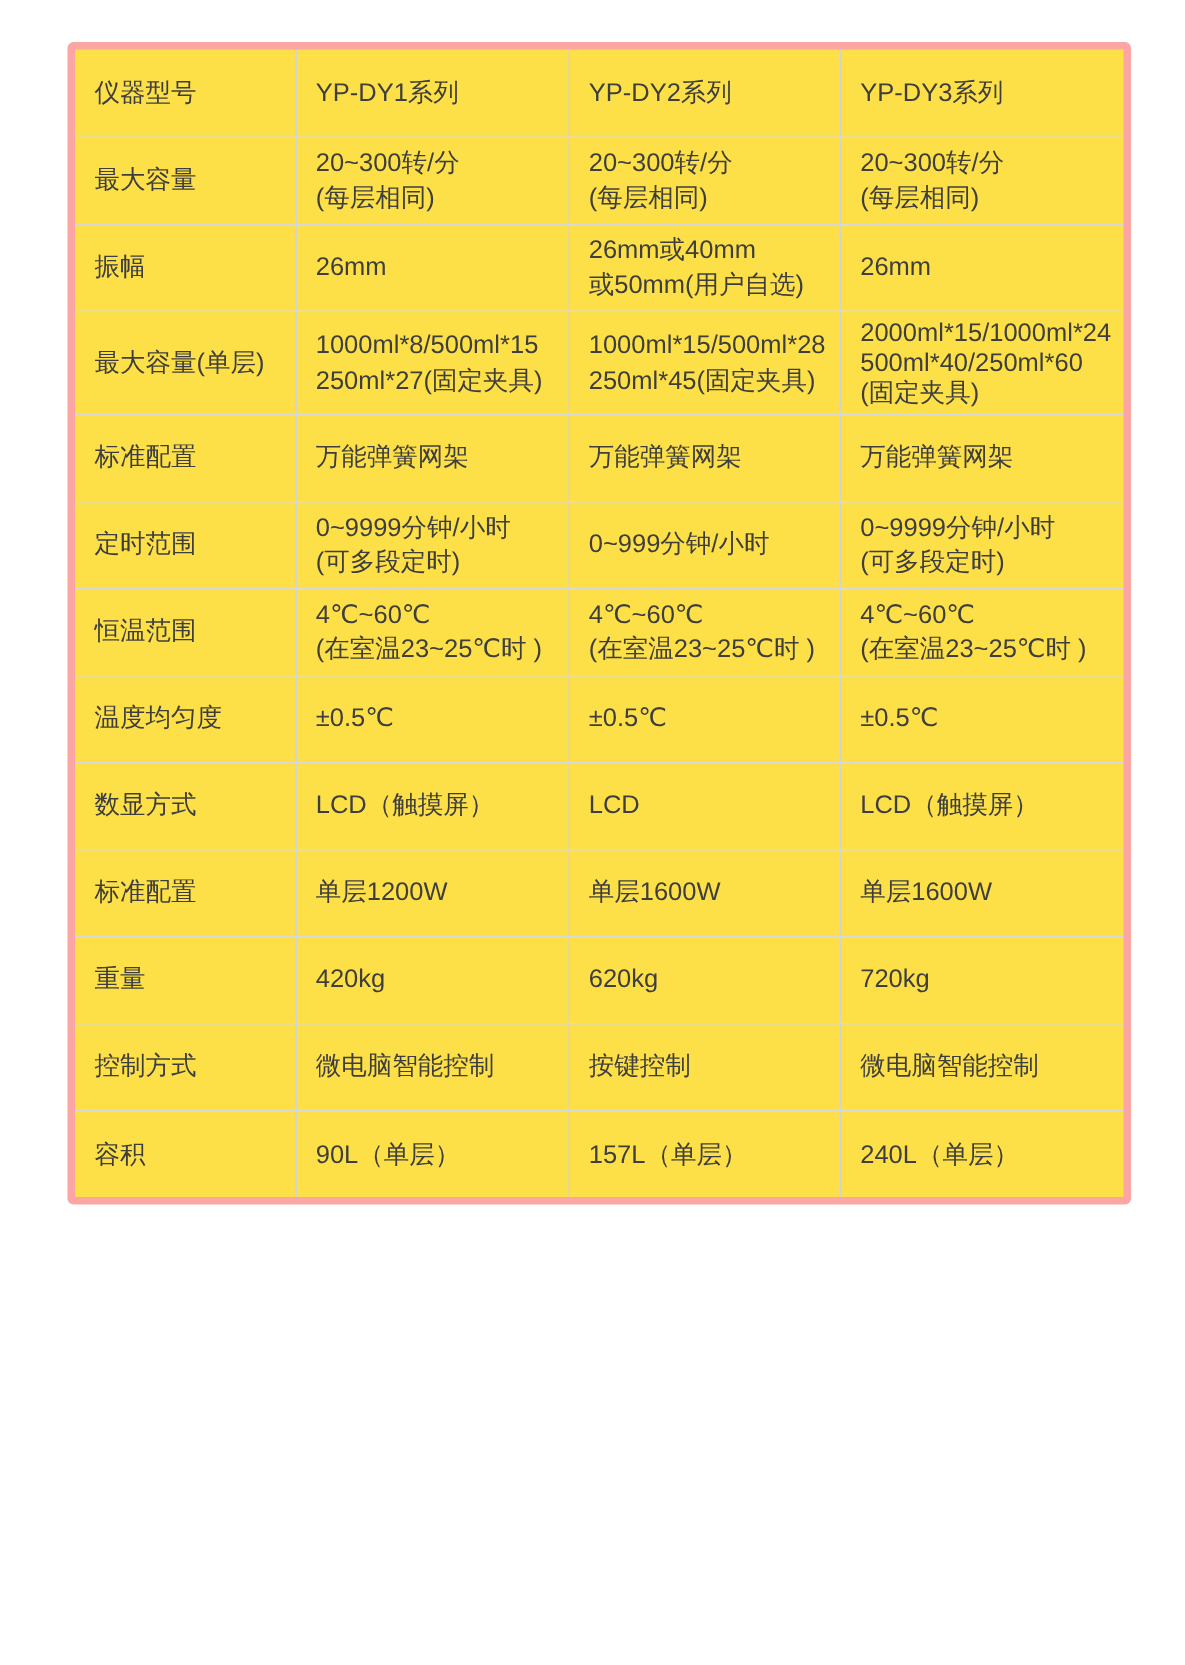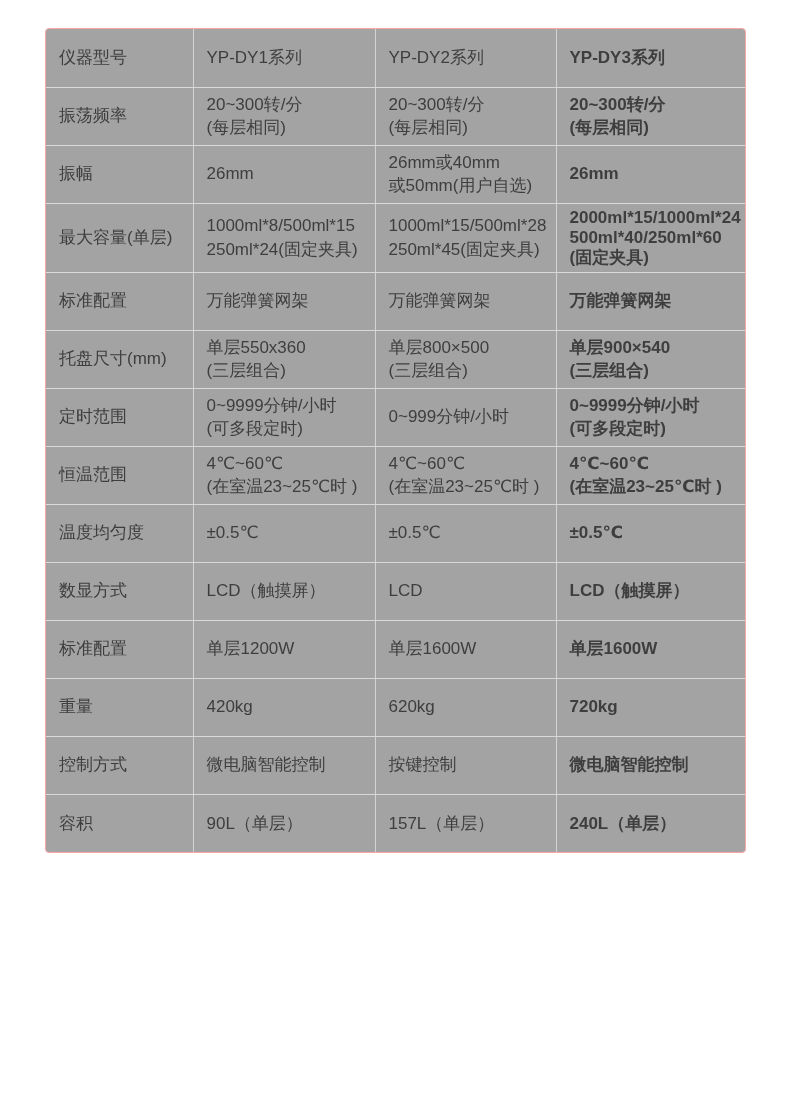--- a/index.html
+++ b/index.html
@@ -11,23 +11,23 @@
     position: relative;
     width: 790px;
     height: 1110px;
     font-family: "Liberation Sans", "DejaVu Sans", sans-serif;
   }
   .table-wrap {
     position: absolute;
     left: 45px;
     top: 28px;
     width: 699px;
-    border: 1px solid #fca5a5;
+    border: 5px solid #fca5a5;
     border-radius: 4px;
-    background: #a3a3a3;
+    background: #fde047;
     overflow: hidden;
   }
   table.spec {
     width: 100%;
     border-collapse: collapse;
     table-layout: fixed;
     color: #3e3e3e;
     font-size: 17px;
     line-height: 1.38;
   }
@@ -35,21 +35,21 @@
     border-right: 1px solid #d3d3d3;
     border-bottom: 1px solid #d9d9d9;
     padding: 4px 12px 4px 13px;
     height: 58px;
     box-sizing: border-box;
     vertical-align: middle;
     text-align: left;
     white-space: pre-line;
     overflow: hidden;
   }
-  table.spec td:last-child { border-right: none; font-weight: bold; }
+  table.spec td:last-child { border-right: none; }
   table.spec tr:last-child td { border-bottom: none; }
   table.spec td.tight { line-height: 1.18; }
 </style>
 </head>
 <body>
 
 <main>
   <div class="table-wrap">
     <table class="spec">
       <colgroup>
@@ -59,59 +59,50 @@
         <col style="width:189px">
       </colgroup>
       <tbody id="spec-tbody">
           <tr>
             <td>仪器型号</td>
             <td>YP-DY1系列</td>
             <td>YP-DY2系列</td>
             <td>YP-DY3系列</td>
           </tr>
           <tr>
-            <td>振荡频率</td>
+            <td>最大容量</td>
             <td>20~300转/分
 (每层相同)</td>
             <td>20~300转/分
 (每层相同)</td>
             <td>20~300转/分
 (每层相同)</td>
           </tr>
           <tr>
             <td>振幅</td>
             <td>26mm</td>
             <td>26mm或40mm
 或50mm(用户自选)</td>
             <td>26mm</td>
           </tr>
           <tr>
             <td>最大容量(单层)</td>
             <td>1000ml*8/500ml*15
-250ml*24(固定夹具)</td>
+250ml*27(固定夹具)</td>
             <td>1000ml*15/500ml*28
 250ml*45(固定夹具)</td>
             <td class="tight">2000ml*15/1000ml*24
 500ml*40/250ml*60
 (固定夹具)</td>
           </tr>
           <tr>
             <td>标准配置</td>
             <td>万能弹簧网架</td>
             <td>万能弹簧网架</td>
             <td>万能弹簧网架</td>
-          </tr>
-          <tr>
-            <td>托盘尺寸(mm)</td>
-            <td>单层550x360
-(三层组合)</td>
-            <td>单层800×500
-(三层组合)</td>
-            <td>单层900×540
-(三层组合)</td>
           </tr>
           <tr>
             <td>定时范围</td>
             <td>0~9999分钟/小时
 (可多段定时)</td>
             <td>0~999分钟/小时</td>
             <td>0~9999分钟/小时
 (可多段定时)</td>
           </tr>
           <tr>

